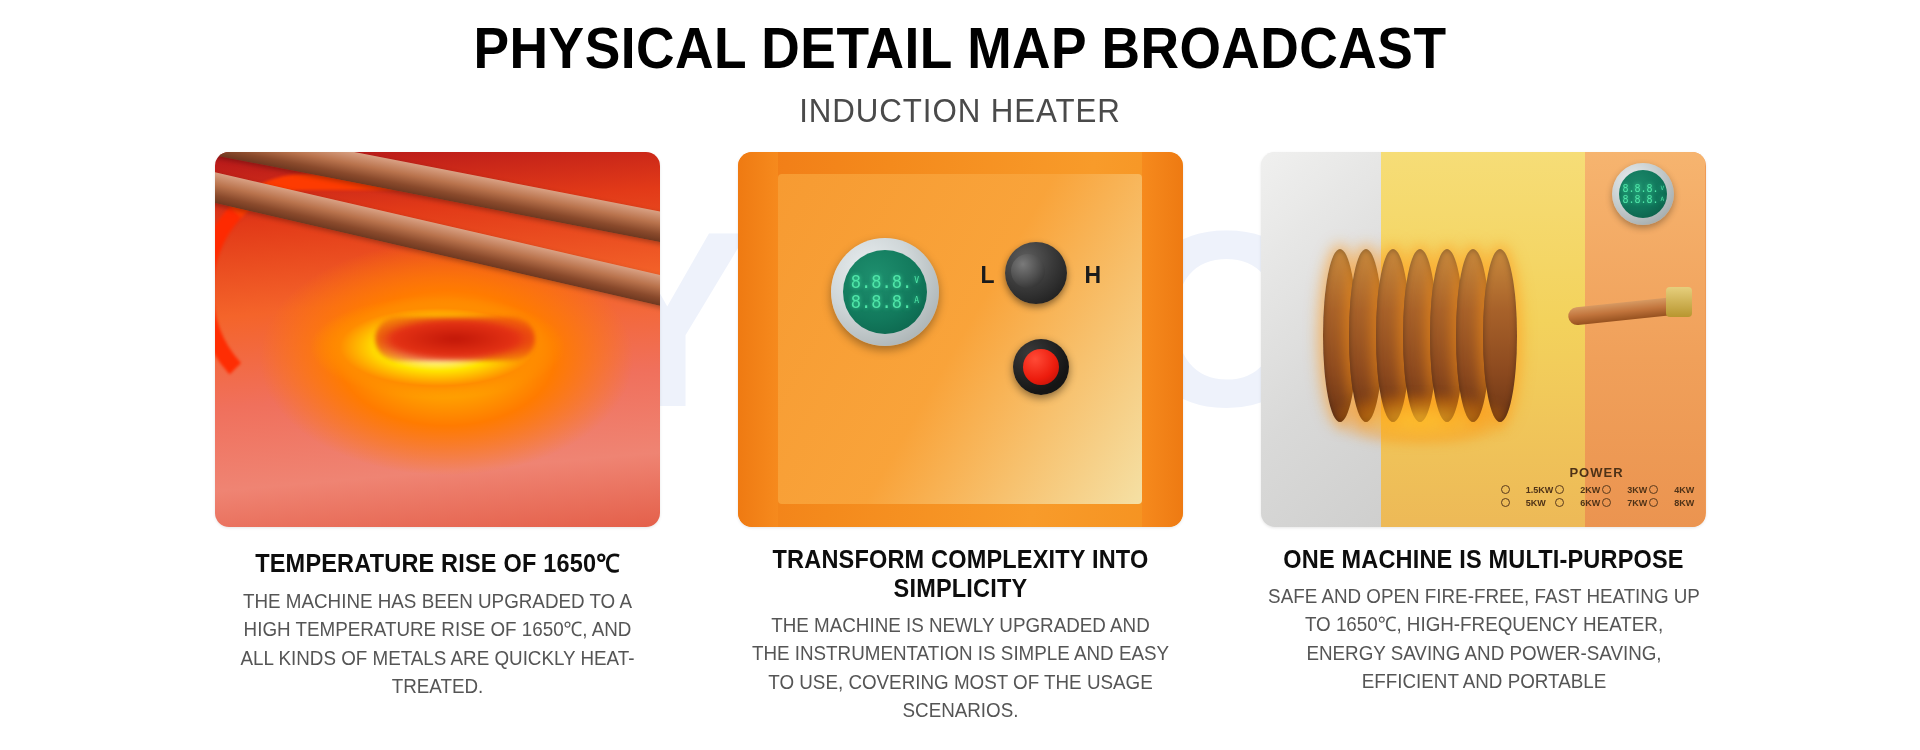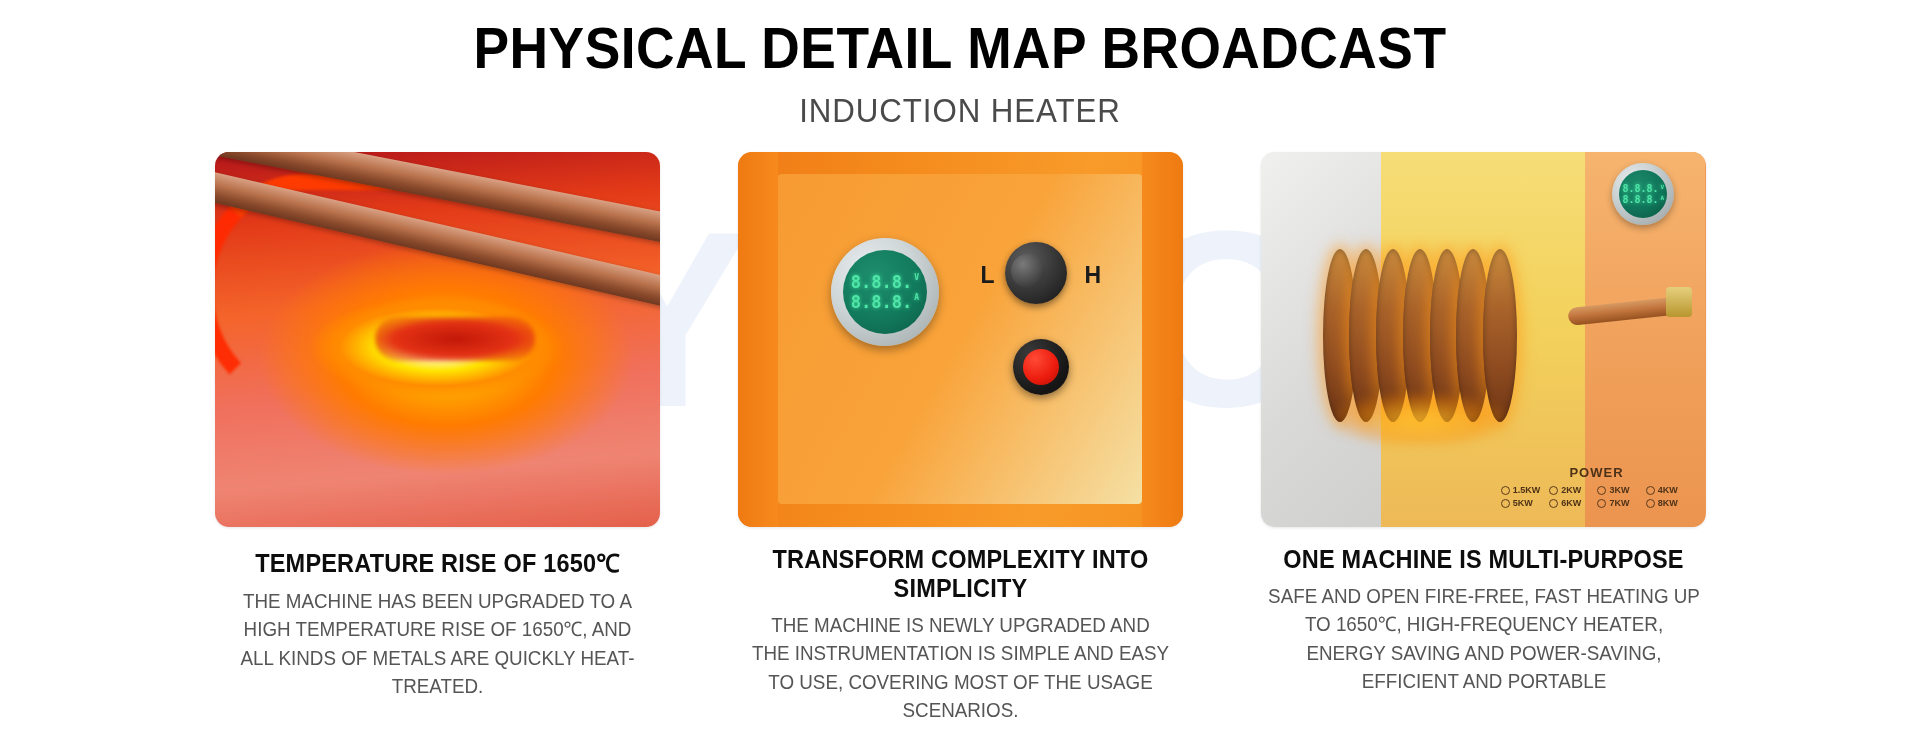--- a/index.html
+++ b/index.html
@@ -158,25 +158,25 @@
     width: 84px; height: 84px;
     border-radius: 50%;
     background: radial-gradient(circle at 38% 32%, #1e8f6e 0%, #12795c 55%, #0a5c46 100%);
     display: flex; flex-direction: column;
     align-items: center; justify-content: center;
     gap: 3px;
   }
   .seg-row {
     font-family: "DejaVu Sans Mono", monospace;
     font-size: 17px;
-    font-weight: bold;
+    font-weight: normal;
     color: #4fe6a8;
     letter-spacing: 0px;
     text-shadow: 0 0 4px rgba(80,255,180,.7);
-    display: flex; align-items: flex-start; gap: 2px;
+    display: flex; align-items: center; gap: 2px;
     line-height: 1;
   }
   .seg-unit { font-size: 8px; margin-bottom: 2px; }
 
   .knob-wrap { position: absolute; left: 60%; top: 24%; }
   .knob {
     width: 62px; height: 62px;
     border-radius: 50%;
     background: radial-gradient(circle at 33% 28%, #5e5e5e 0%, #3a3a3a 45%, #141414 100%);
     box-shadow: 0 3px 7px rgba(0,0,0,.45);
@@ -303,21 +303,21 @@
     margin-bottom: 5px;
     color: #4e3217;
     margin-top: 20px;
   }
   .power-grid {
     display: grid;
     grid-template-columns: repeat(4, 1fr);
     gap: 3px 2px;
   }
   .power-opt {
-    display: flex; align-items: flex-end; gap: 3px;
+    display: flex; align-items: flex-start; gap: 16px;
     font-size: 9px; font-weight: bold;
     color: #4e3217;
     white-space: nowrap;
   }
   .radio {
     width: 9px; height: 9px;
     border: 1.4px solid #5b3b1d;
     border-radius: 50%;
     flex: 0 0 auto;
   }

